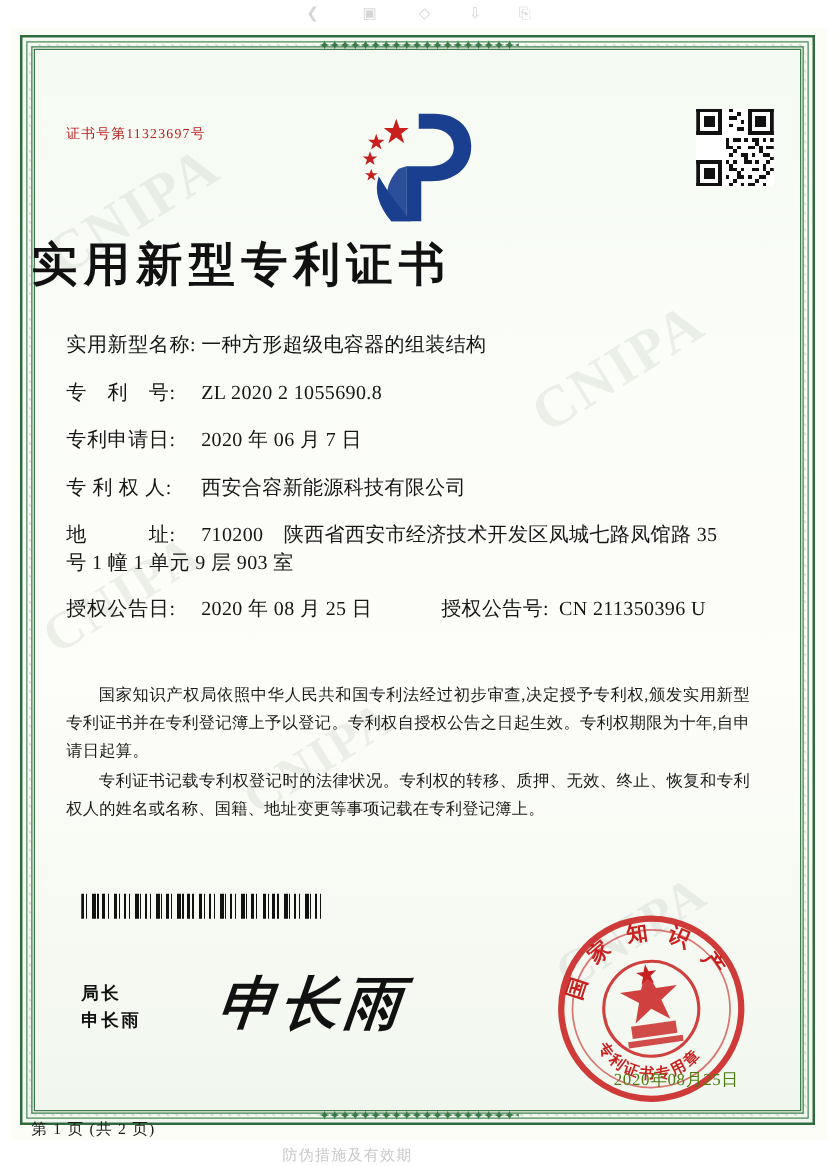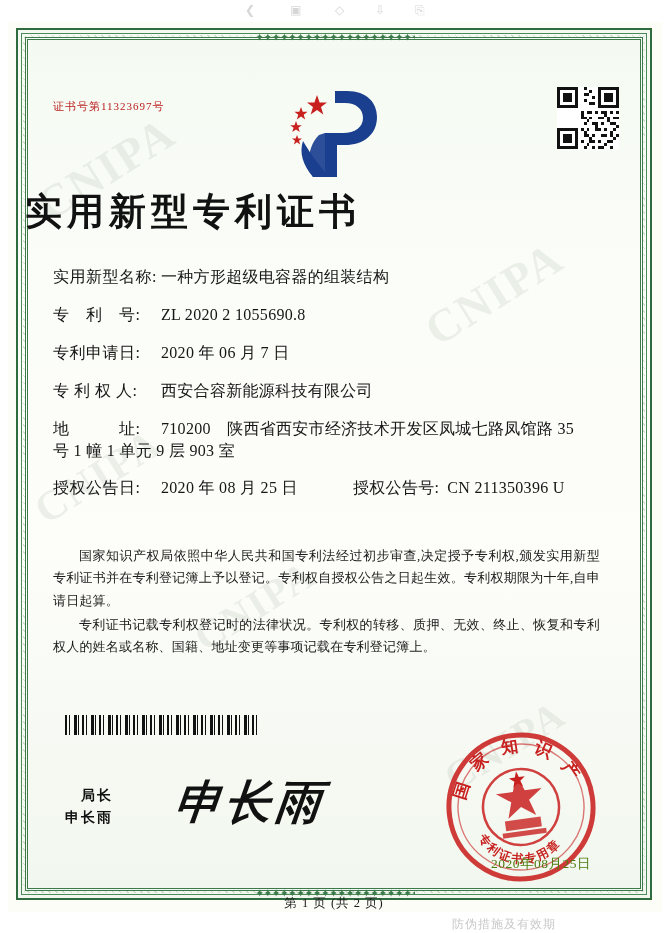--- a/index.html
+++ b/index.html
@@ -241,21 +241,20 @@
   
   .sig-label {
     position: absolute;
     top: 748px;
     left: 40px;
     font-size: 14px;
     line-height: 22px;
     letter-spacing: 2px;
     font-weight: bold;
     color: #111;
-    text-align: right;
   }
   .signature {
     position: absolute;
     top: 735px;
     left: 150px;
     font-family: "Liberation Serif", serif;
     font-size: 46px;
     font-style: italic;
     font-weight: bold;
     letter-spacing: 4px;
@@ -278,32 +277,32 @@
     font-size: 13.5px;
     color: #4d7c0f;
     letter-spacing: 0.5px;
   }
 
   .page-num {
     position: absolute;
     top: 858px;
     left: 0;
     width: 100%;
-    text-align: center;
+    text-align: left;
     font-size: 12.5px;
     color: #1a1a1a;
     letter-spacing: 1px;
   }
 
   .footer-ghost {
     position: absolute;
     top: 916px;
     left: 0;
     width: 556px;
-    text-align: right;
+    text-align: center;
     font-size: 12px;
     color: #c9c9c9;
     letter-spacing: 1px;
   }
 </style>
 </head>
 <body>
 
 <div class="top-strip">
   <span class="ico" style="left:245px;">❮</span>

